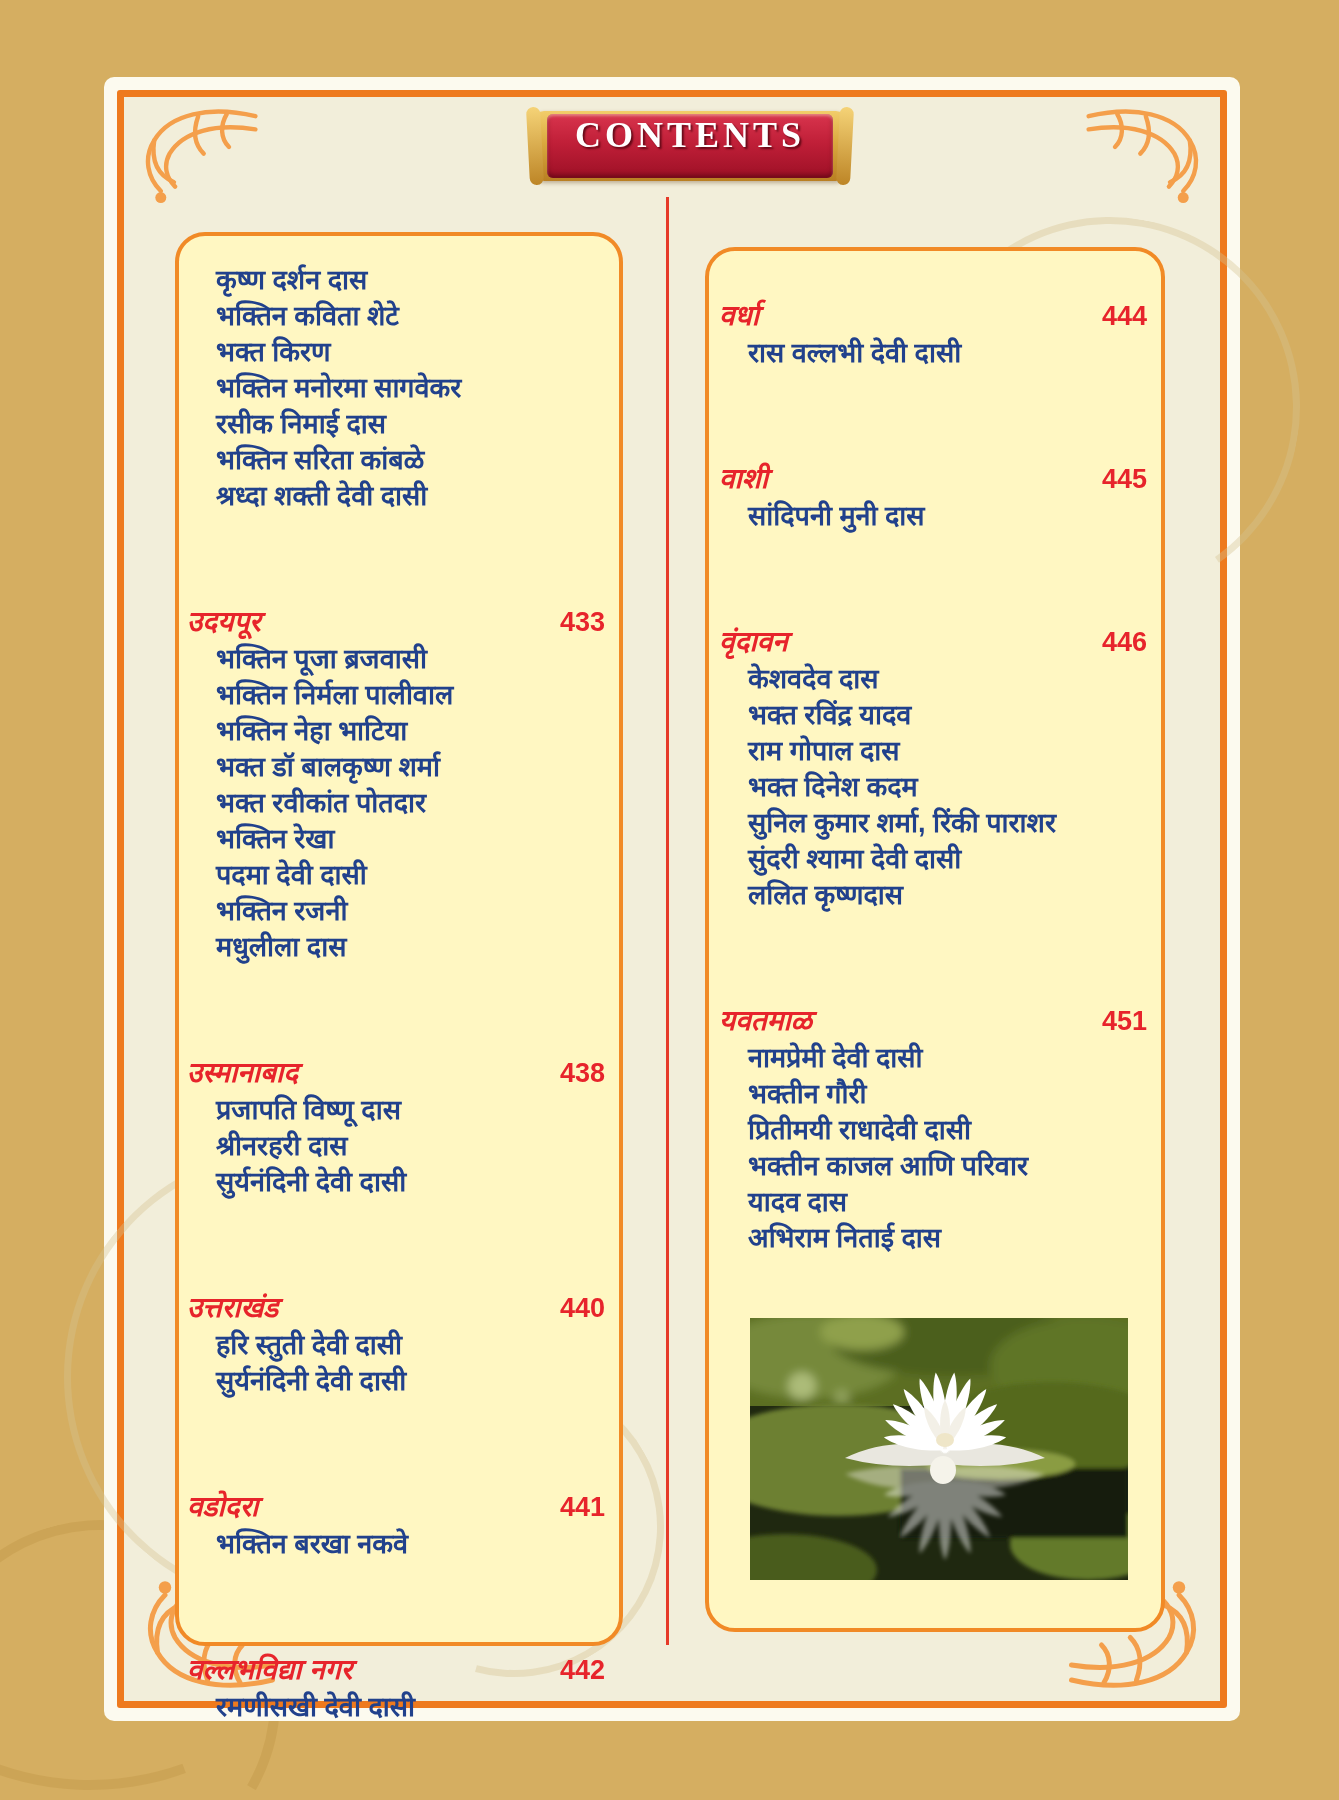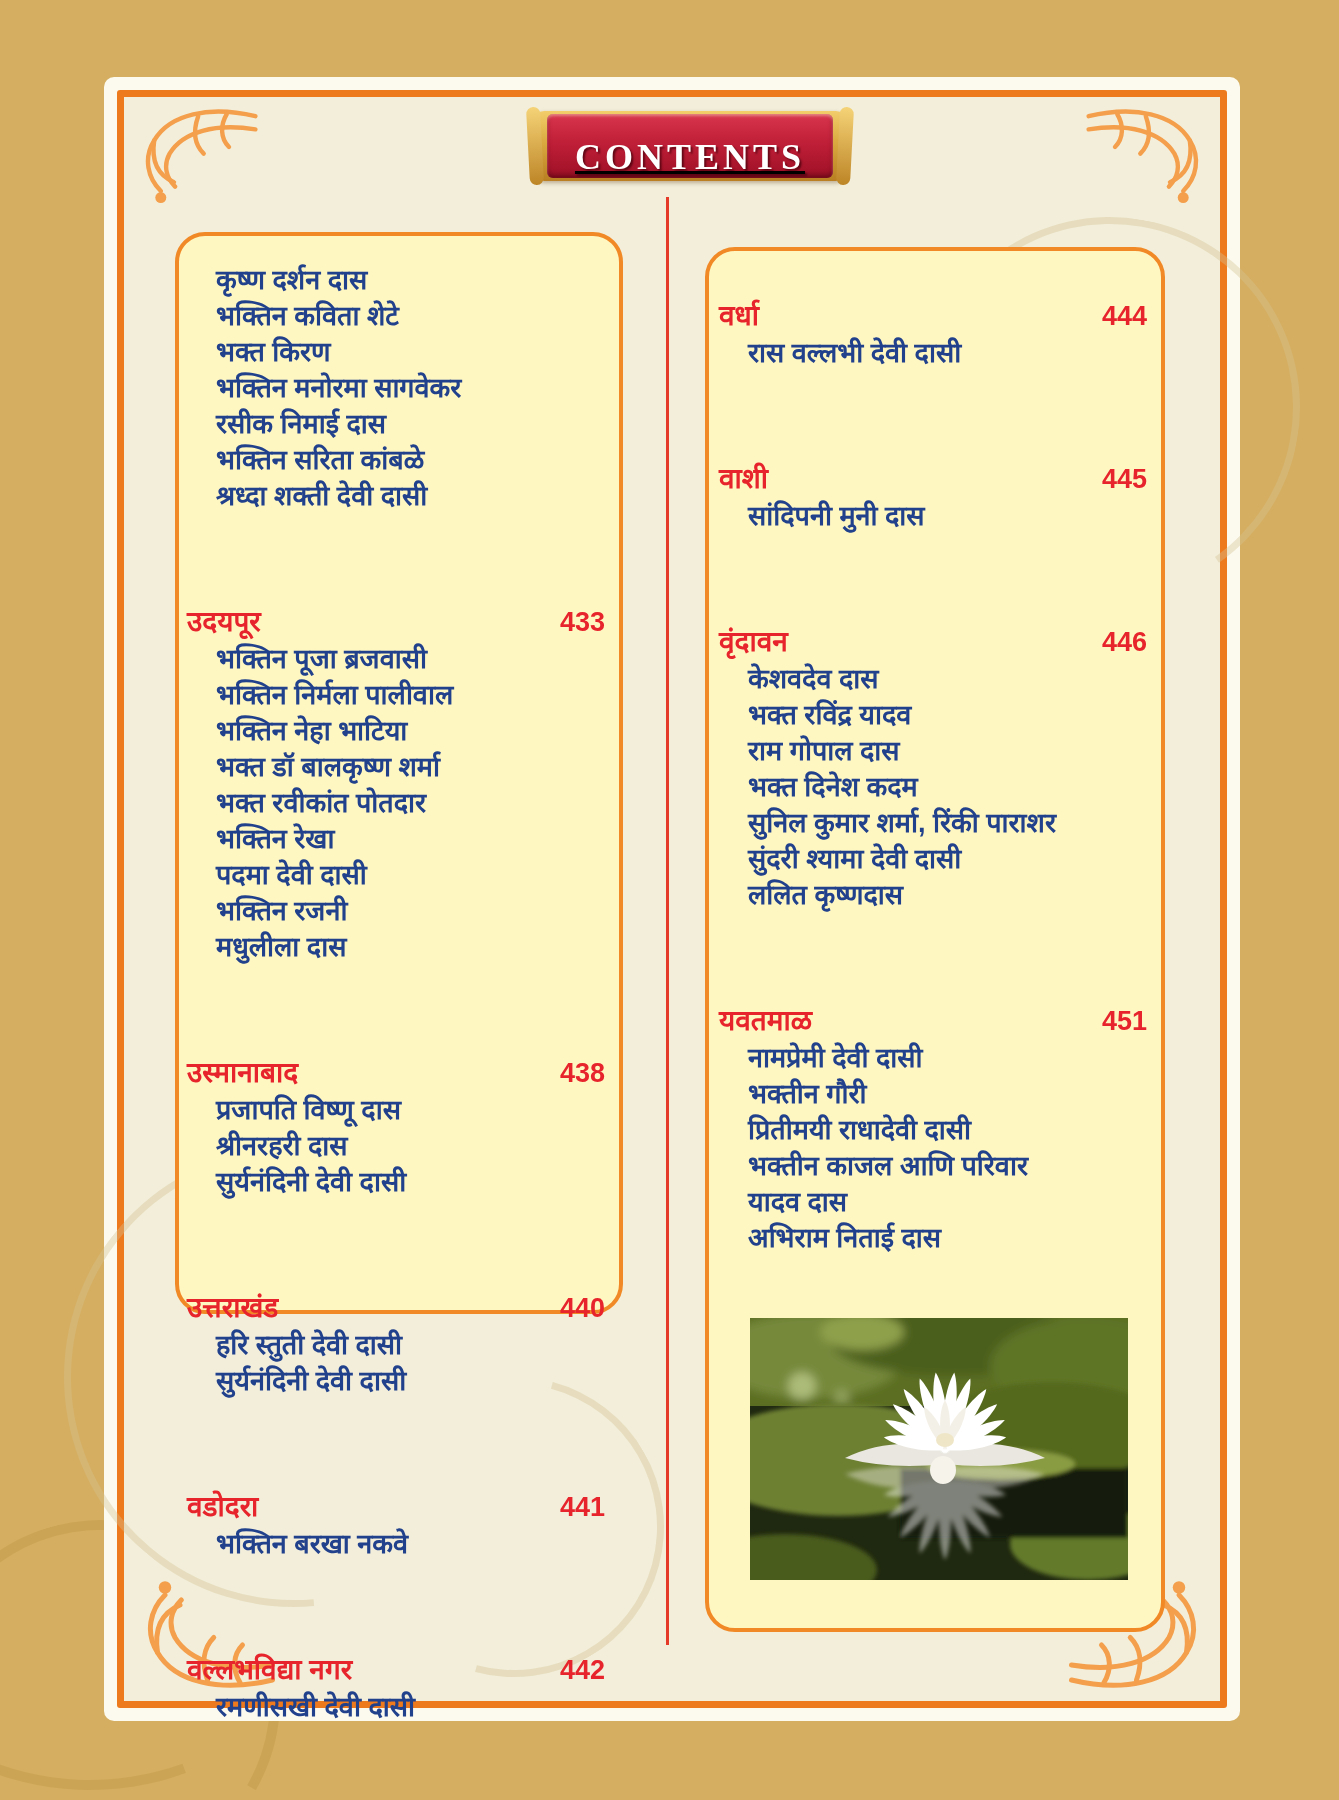--- a/index.html
+++ b/index.html
@@ -41,47 +41,46 @@
   }
   .banner::before,.banner::after{
     content:"";position:absolute;top:-4px;width:14px;height:78px;
     background:linear-gradient(180deg,#f5d377,#bd8526);border-radius:8px;
   }
   .banner::before{left:-6px;transform:rotate(-3deg);}
   .banner::after{right:-6px;transform:rotate(3deg);}
   .banner-red{
     position:absolute;left:13px;right:13px;top:3px;bottom:3px;
     background:linear-gradient(180deg,#d8344d 0%,#c01f38 45%,#9d1026 100%);
-    border-radius:6px;display:flex;align-items:flex-end;justify-content:center;
+    border-radius:6px;display:flex;align-items:flex-start;justify-content:center;
     box-shadow:inset 0 2px 3px rgba(255,235,200,.45), inset 0 -3px 5px rgba(60,0,10,.5);
-    text-decoration:underline;
   }
   .banner-title{
     font-family:"Liberation Serif","DejaVu Serif",serif;
     font-size:36px;font-weight:bold;color:#ffffff;letter-spacing:4px;
     text-shadow:2px 2px 2px rgba(70,0,12,.75);
   }
 
   
   .divider{position:absolute;left:542px;top:100px;width:3px;height:1448px;background:#e63a28;}
 
   
   .panel{
     position:absolute;background:#fff7c2;border:4px solid #f18a26;border-radius:30px;
   }
-  .panel-left{left:51px;top:135px;width:448px;height:1082px;padding:26px 12px 10px 6px;}
+  .panel-left{left:51px;top:135px;width:448px;height:1414px;padding:26px 12px 10px 6px;}
   .panel-right{left:581px;top:150px;width:460px;height:1385px;padding:46px 12px 10px 8px;}
 
   .section-head{
     display:flex;justify-content:space-between;align-items:baseline;
     font-size:28px;line-height:38px;font-weight:700;color:#e7242b;margin-top:89px;
   }
   .section-head.first{margin-top:0;}
   .panel-left .entries-lead .entry:first-child{margin-top:0;}
-  .head-label{padding-left:2px;}
+  .head-label{padding-left:2px;font-style:italic;}
   .page-num{font-size:27px;font-weight:700;color:#e7242b;padding-right:2px;text-align:center;}
   .entry{
     font-size:27px;line-height:36px;font-weight:700;color:#21418c;padding-left:31px;
     white-space:nowrap;
   }
 
   
   .photo{
     position:relative;width:378px;height:262px;margin:62px 0 0 33px;overflow:hidden;
     background:#3d4c18;

